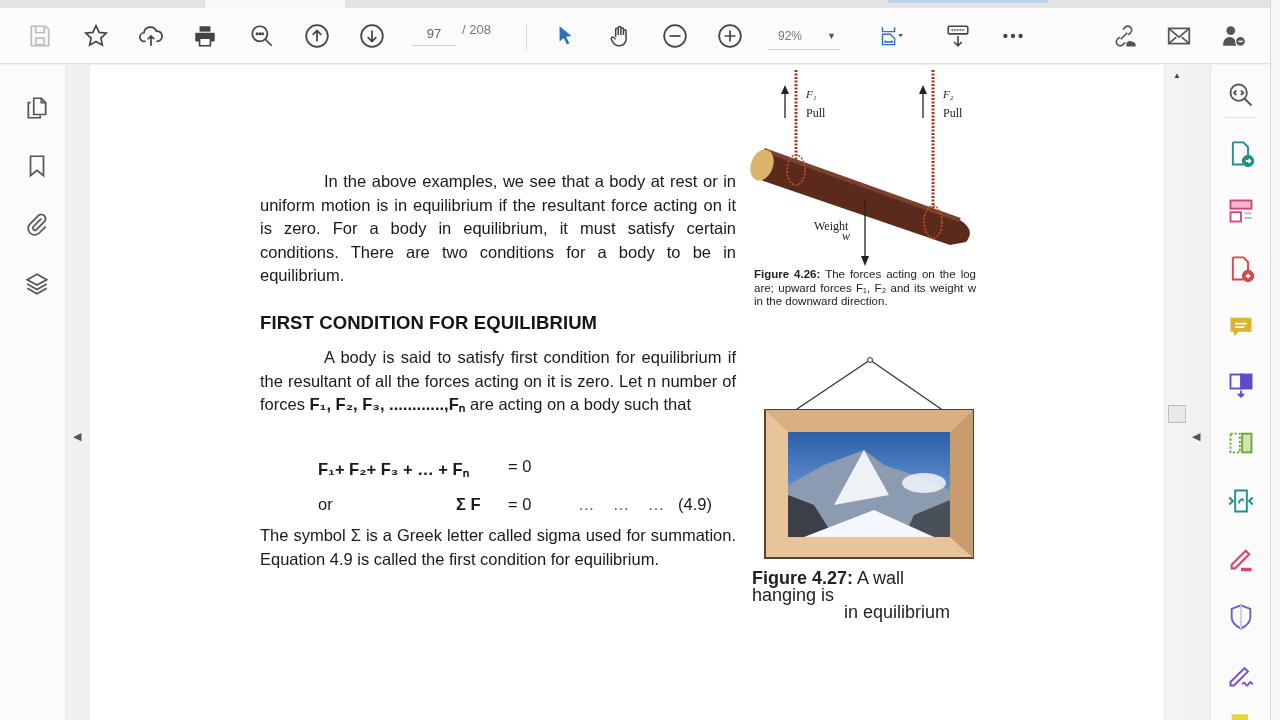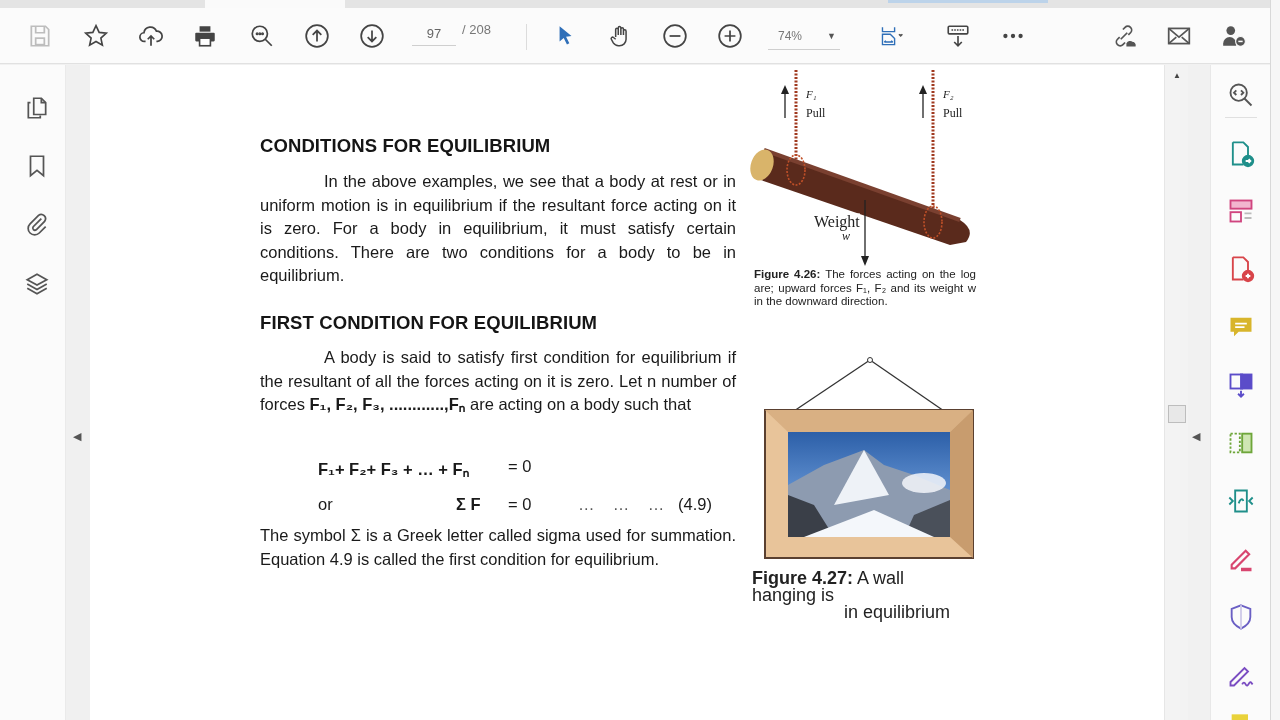--- a/index.html
+++ b/index.html
@@ -134,21 +134,21 @@
           <path d="M7 12h10"></path>
         </svg>
     </div>
     <div class="tb-btn" style="left:714px">
       <svg viewBox="0 0 24 24" fill="none" stroke="#444" stroke-width="1.6">
           <circle cx="12" cy="12" r="10"></circle>
           <path d="M7 12h10M12 7v10"></path>
         </svg>
     </div>
     <div class="zoom-select">
-      <span class="val">74%</span>
+      <span class="val">92%</span>
       <span class="caret">▼</span>
     </div>
     <div class="tb-btn" style="left:870px;width:44px">
       <svg viewBox="0 0 30 24" fill="none" stroke="#2f6fb8" stroke-width="1.6">
           <path d="M4 2v5h14V2"></path>
           <path d="M4 22V10h9l5 5v7z"></path>
           <path d="M6 19h10M6 19l2-1.5M16 19l-2-1.5"></path>
           <path d="M23 10l2 2 2-2" fill="#555" stroke="#555"></path>
         </svg>
     </div>
@@ -214,21 +214,20 @@
           <path d="M3 12l9 5 9-5"></path>
           <path d="M3 16l9 5 9-5"></path>
         </svg>
     </div>
   </div>
   <div class="leftgutter"></div>
   <div class="collapse-left">◀</div>
 
   <div class="page">
 
-    <div class="heading" style="top:70px">CONDITIONS FOR EQUILIBRIUM</div>
 
     <p class="col justify indent" style="top:105px">In the above examples, we see that a body at rest or in uniform motion is in equilibrium if the resultant force acting on it is zero. For a body in equilibrium, it must satisfy certain conditions. There are two conditions for a body to be in equilibrium.</p>
 
     <div class="heading" style="top:247px">FIRST CONDITION FOR EQUILIBRIUM</div>
 
     <p class="col justify indent" style="top:281px;">
       <span>A body is said to satisfy first condition for equilibrium if the resultant of all the forces acting on it is zero. Let n number of forces</span>
       <b>F₁, F₂, F₃, ............,Fₙ</b>
       <span>are acting on a body such that</span>
     </p>
@@ -262,21 +261,21 @@
         <ellipse cx="46" cy="100" rx="9" ry="15" fill="none" stroke="#c05028" stroke-width="1.6" stroke-dasharray="2 1.5"></ellipse>
         <ellipse cx="183" cy="152" rx="9" ry="16" fill="none" stroke="#c05028" stroke-width="1.6" stroke-dasharray="2 1.5"></ellipse>
 
         <line x1="115" y1="130" x2="115" y2="192" stroke="#222" stroke-width="1.3"></line>
         <path d="M111 186 L115 196 L119 186 z" fill="#222"></path>
       </svg>
       <div style="position:absolute;left:56px;top:18px;font-size:11px;font-style:italic;color:#222">F₁</div>
       <div style="position:absolute;left:56px;top:36px;font-size:12px;color:#222">Pull</div>
       <div style="position:absolute;left:193px;top:18px;font-size:11px;font-style:italic;color:#222">F₂</div>
       <div style="position:absolute;left:193px;top:36px;font-size:12px;color:#222">Pull</div>
-      <div style="position:absolute;left:64px;top:143px;font-size:16px;color:#222;background:rgba(255,255,255,0.55)">Weight</div>
+      <div style="position:absolute;left:64px;top:149px;font-size:12px;color:#222;background:rgba(255,255,255,0.55)">Weight</div>
       <div style="position:absolute;left:92px;top:159px;font-size:12px;font-style:italic;color:#222">w</div>
     </div>
     <div class="fig-caption justify" style="left:664px;top:203px;width:222px;text-align:justify">
       <b>Figure 4.26:</b> <span>The forces acting on the log are; upward forces F₁, F₂ and its weight w in the downward direction.</span>
     </div>
 
     <div style="position:absolute;left:674px;top:290px;width:210px;height:205px;">
       <svg viewBox="0 0 210 205" width="210" height="205">
         <line x1="106" y1="5" x2="30" y2="56" stroke="#333" stroke-width="1.3"></line>
         <line x1="106" y1="5" x2="180" y2="56" stroke="#333" stroke-width="1.3"></line>

